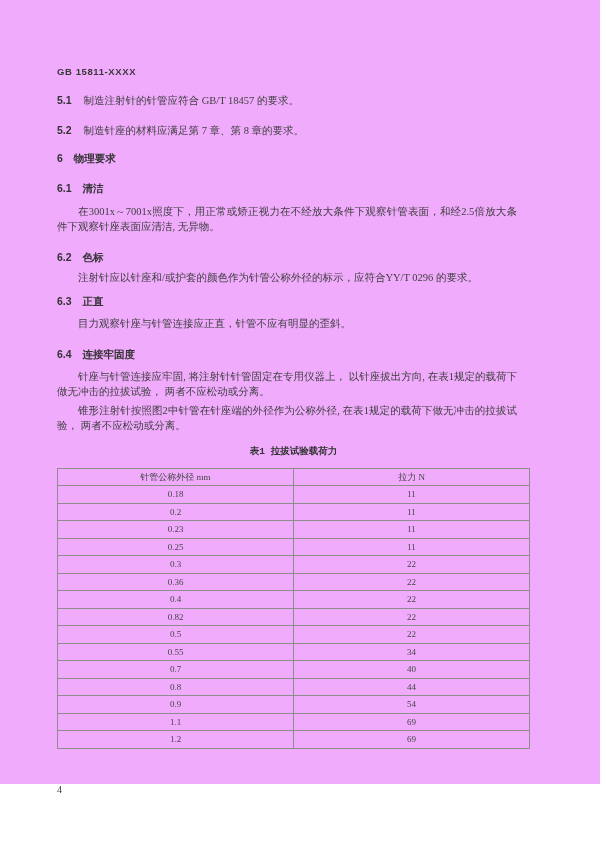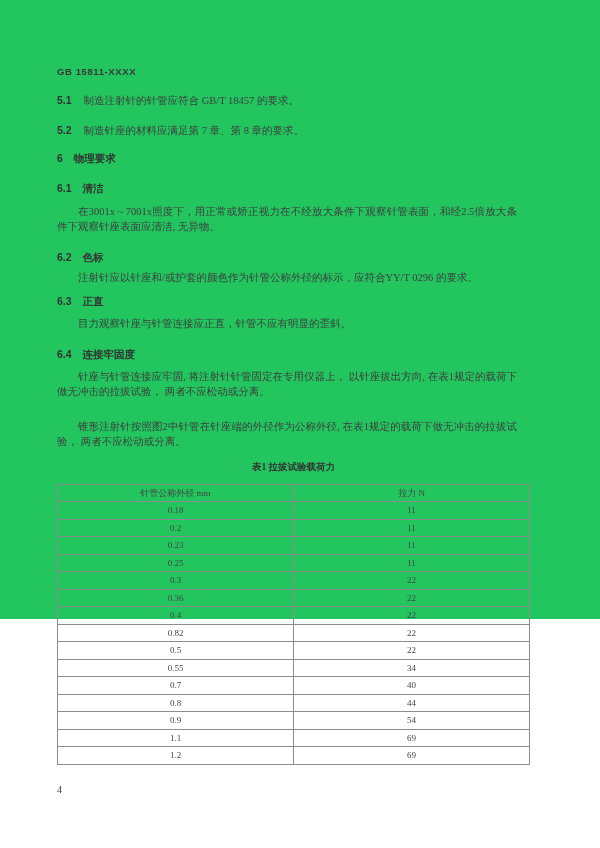--- a/index.html
+++ b/index.html
@@ -4,24 +4,24 @@
 <style>
   html, body { margin: 0; padding: 0; }
   body {
     width: 600px; height: 848px;
     background: #ffffff;
     overflow: hidden;
     font-family: "Liberation Serif", "DejaVu Serif", serif;
   }
   .page {
     position: relative;
-    width: 600px; height: 619px;
+    width: 600px; height: 784px;
     box-sizing: border-box;
     padding: 66px 83px 0 57px;
-    background: #22c55e;
+    background: #f0abfc;
     color: #3e3e3e;
   }
   .doc-header {
     font-family: "Liberation Sans", "DejaVu Sans", sans-serif;
     font-weight: bold;
     font-size: 9.5px;
     letter-spacing: 0.6px;
     color: #383838;
   }
   .clause {
@@ -57,29 +57,30 @@
     color: #323232;
   }
   .para {
     margin: 8px 0 0 0;
     font-size: 10.5px;
     line-height: 15px;
     text-align: justify;
     text-indent: 21px;
     color: #3e3e3e;
   }
-  .para.tight { margin-top: 20px; }
+  .para.tight { margin-top: 4px; }
   .para.first { margin-top: 9px; }
   .table-caption {
     margin: 12px 0 0 0;
     width: 473px;
     text-align: center;
     font-weight: bold;
     font-size: 9.5px;
     color: #333;
+    font-family: Liberation Mono, monospace;
   }
   table.t1 {
     margin-top: 10px;
     width: 473px;
     border-collapse: collapse;
     table-layout: fixed;
     border: 1px solid #6e6e6e;
   }
   table.t1 th, table.t1 td {
     border: 1px solid #8d8d8d;

